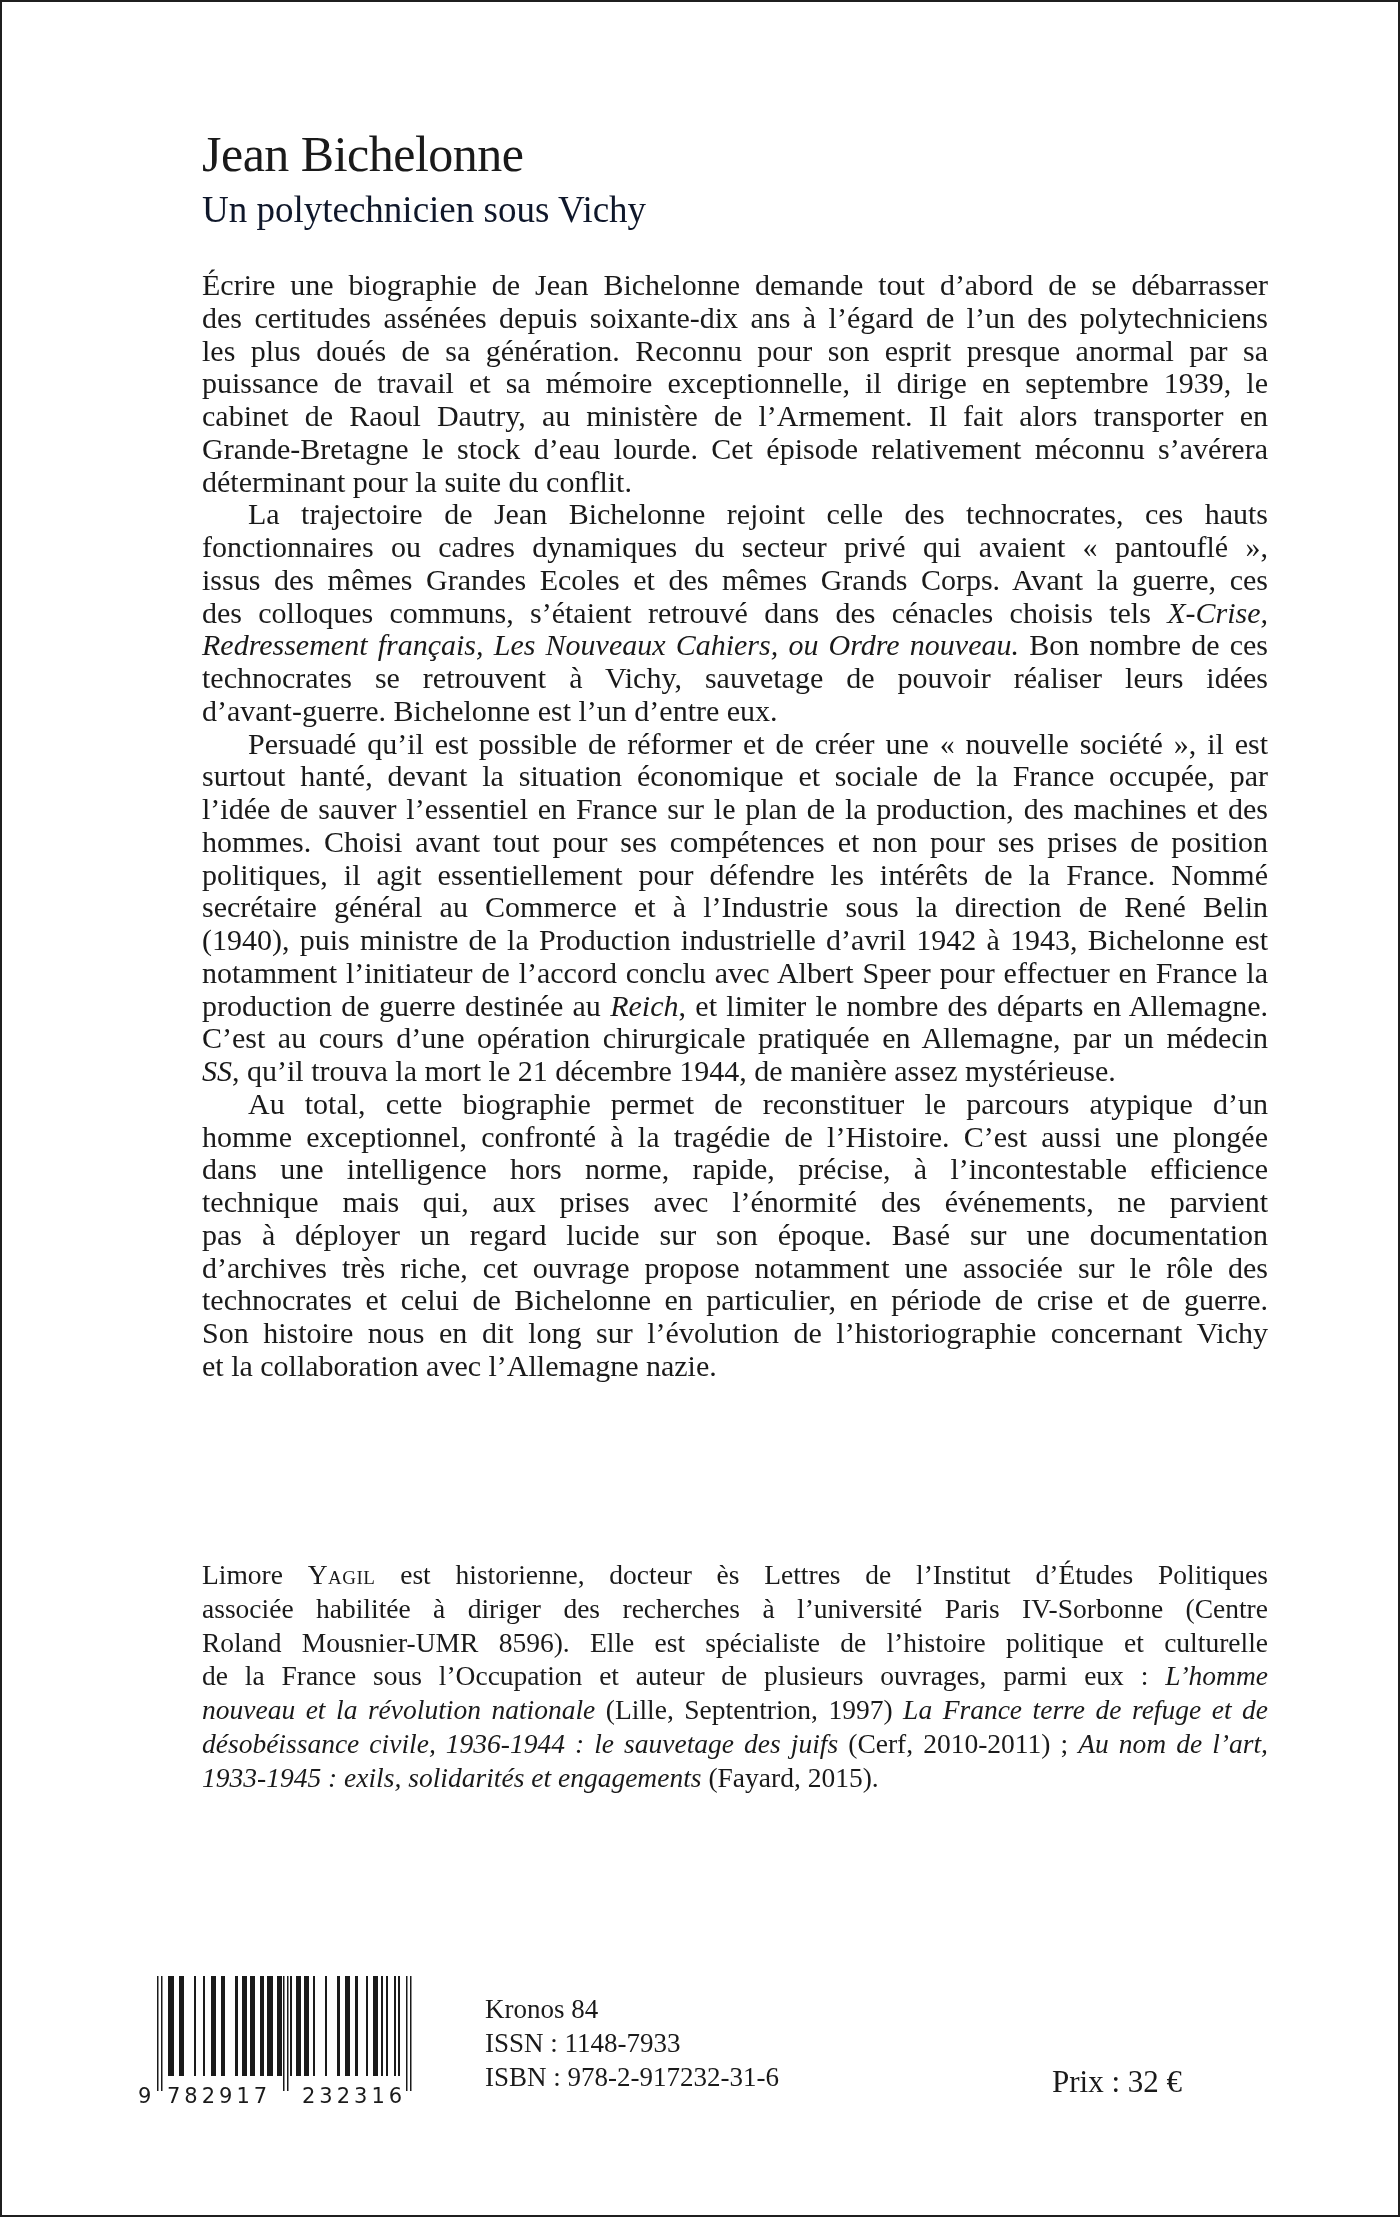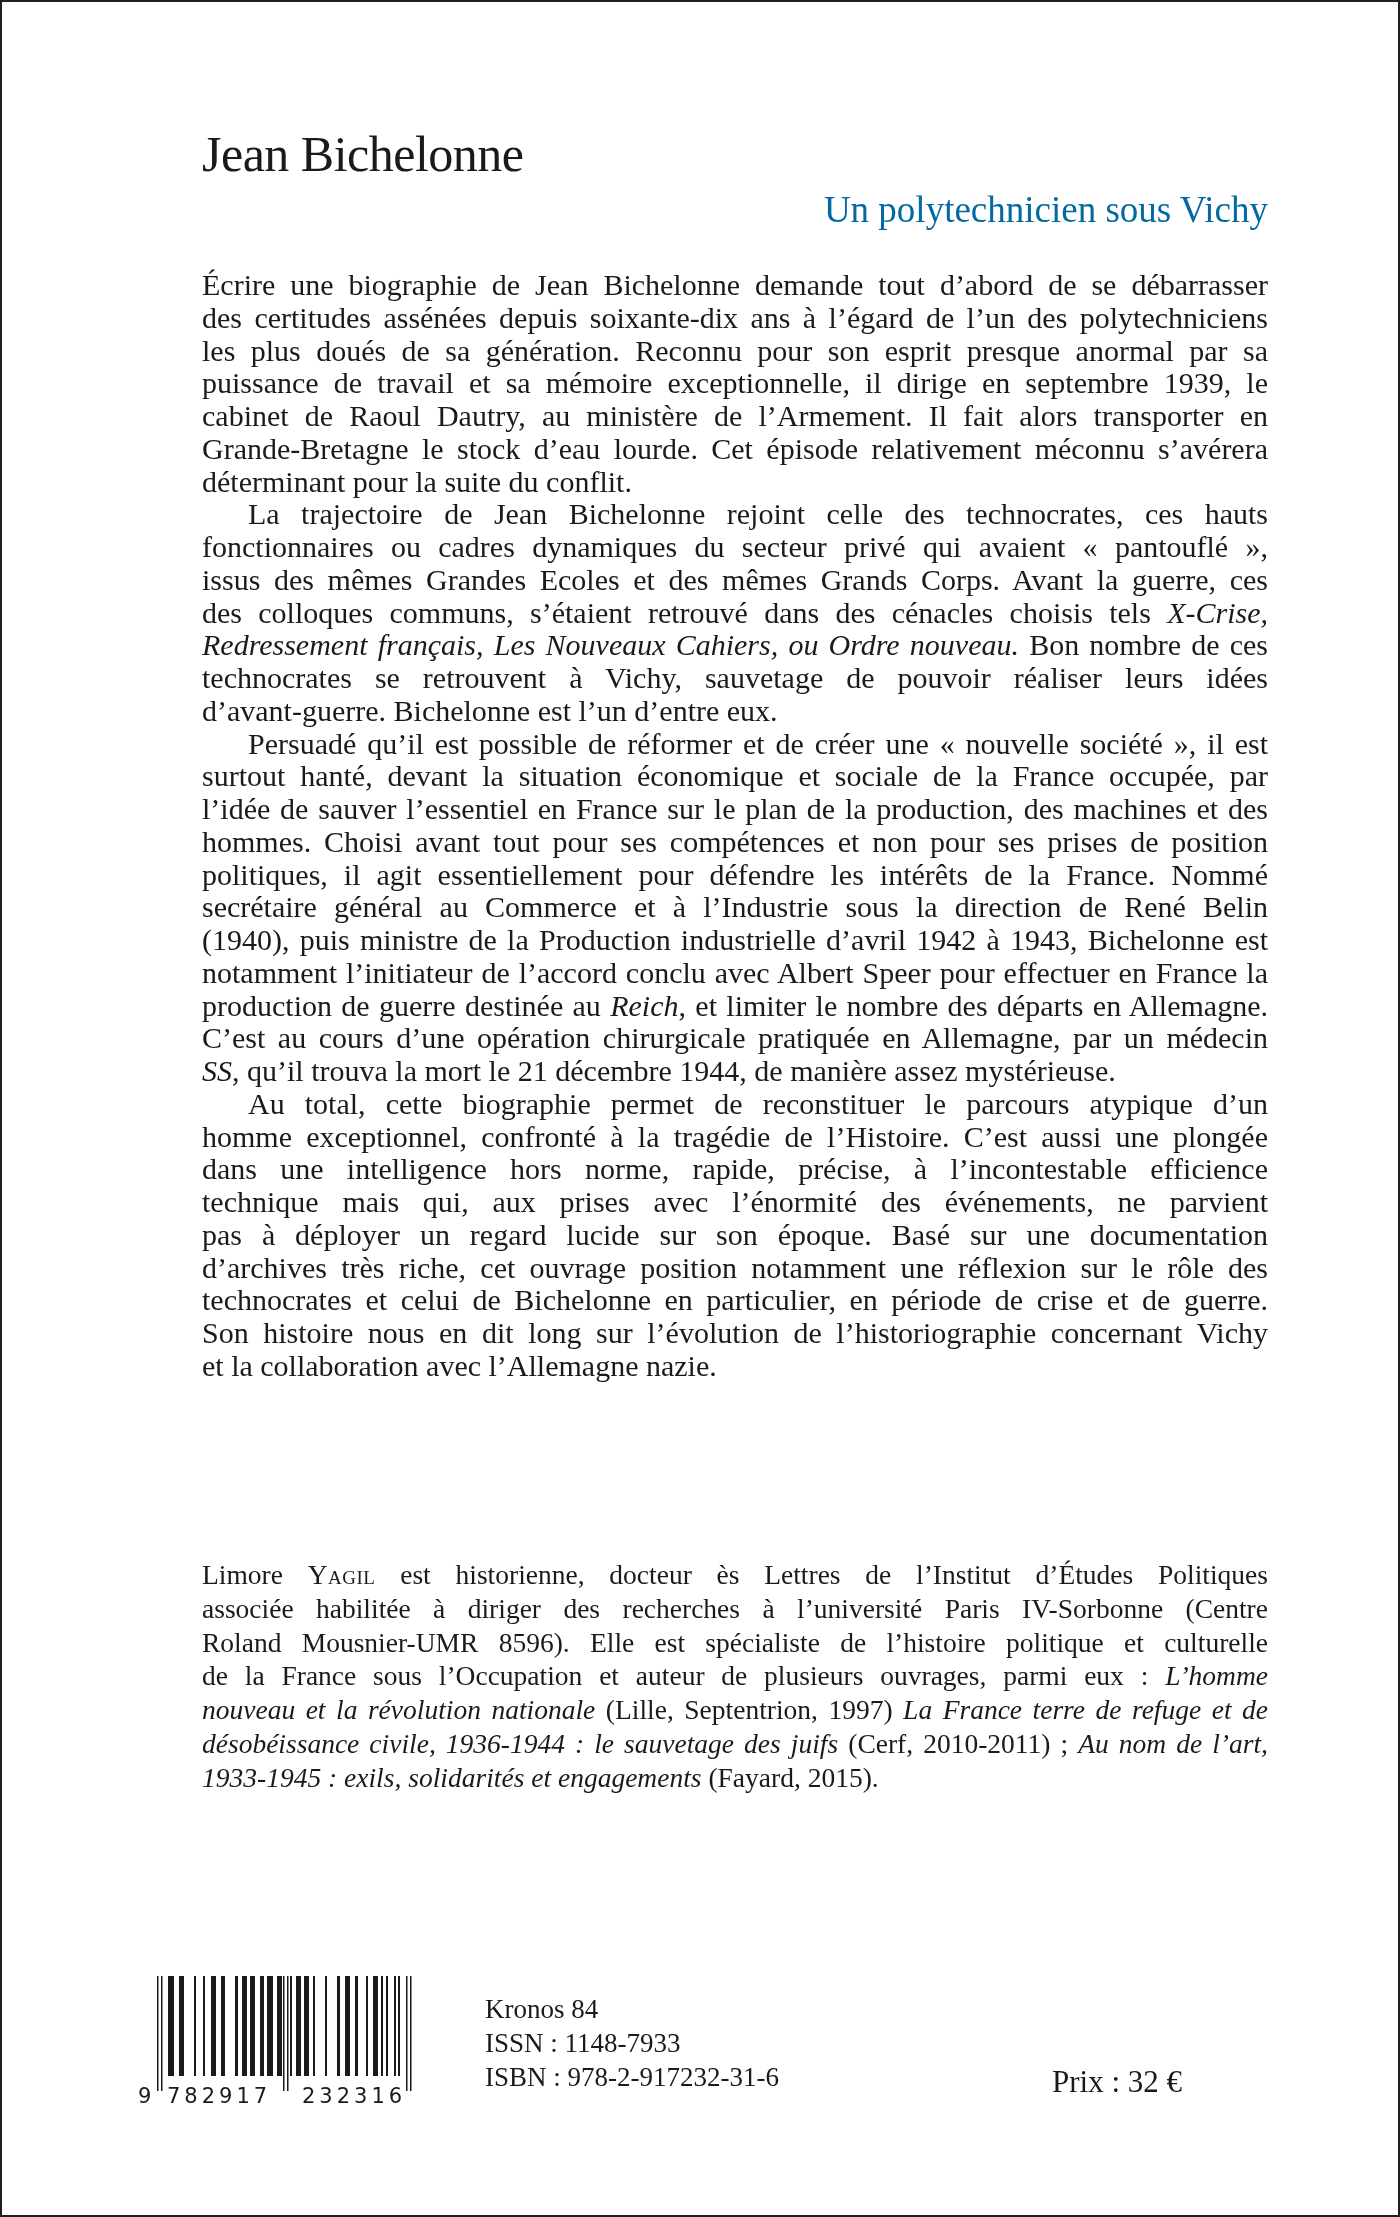--- a/index.html
+++ b/index.html
@@ -14,23 +14,23 @@
       font-family: "DejaVu Serif", "Liberation Serif", serif;
     }
     .title {
       position: absolute; left: 200px; width: 1066px; top: 124px;
       font-family: "Liberation Serif", serif;
       font-size: 50px; line-height: 56px; color: #1a1a1a;
       letter-spacing: -0.5px;
     }
     .subtitle {
       position: absolute; left: 200px; width: 1066px; top: 186px;
-      text-align: right;
+      text-align: left;
       font-family: "Liberation Serif", serif;
-      font-size: 37px; line-height: 44px; color: #0369a1;
+      font-size: 37px; line-height: 44px; color: #0f172a;
     }
     .body {
       position: absolute; left: 200px; width: 1066px; top: 267px;
       font-family: "Liberation Serif", serif;
       font-size: 30px; line-height: 32.75px;
     }
     .line {
       display: block; white-space: nowrap;
       text-align: justify; text-align-last: justify;
       height: 32.75px; overflow: visible;
@@ -99,21 +99,21 @@
         <div class="line"><span>production de guerre destinée au </span><span class="it">Reich</span><span>, et limiter le nombre des départs en Allemagne.</span></div>
         <div class="line"><span>C’est au cours d’une opération chirurgicale pratiquée en Allemagne, par un médecin</span></div>
         <div class="line last"><span class="it">SS</span><span>, qu’il trouva la mort le 21 décembre 1944, de manière assez mystérieuse.</span></div>
       </div>
       <div>
         <div class="line indent"><span>Au total, cette biographie permet de reconstituer le parcours atypique d’un</span></div>
         <div class="line"><span>homme exceptionnel, confronté à la tragédie de l’Histoire. C’est aussi une plongée</span></div>
         <div class="line"><span>dans une intelligence hors norme, rapide, précise, à l’incontestable efficience</span></div>
         <div class="line"><span>technique mais qui, aux prises avec l’énormité des événements, ne parvient</span></div>
         <div class="line"><span>pas à déployer un regard lucide sur son époque. Basé sur  une documentation</span></div>
-        <div class="line"><span>d’archives très riche, cet ouvrage position notamment une réflexion sur le rôle des</span></div>
+        <div class="line"><span>d’archives très riche, cet ouvrage propose notamment une associée sur le rôle des</span></div>
         <div class="line"><span>technocrates et celui de Bichelonne en particulier, en période de crise et de guerre.</span></div>
         <div class="line"><span>Son histoire nous en dit long sur l’évolution de l’historiographie concernant Vichy</span></div>
         <div class="line last"><span>et la collaboration avec l’Allemagne nazie.</span></div>
       </div>
     </div>
 
   <div class="bio" id="bio">
       <div class="line"><span>Limore </span><span class="sc">Yagil</span><span> est historienne, docteur ès Lettres de l’Institut d’Études Politiques</span></div>
       <div class="line"><span>associée habilitée à diriger des recherches à l’université Paris IV-Sorbonne (Centre</span></div>
       <div class="line"><span>Roland Mousnier-UMR 8596). Elle est spécialiste de l’histoire politique et culturelle</span></div>

